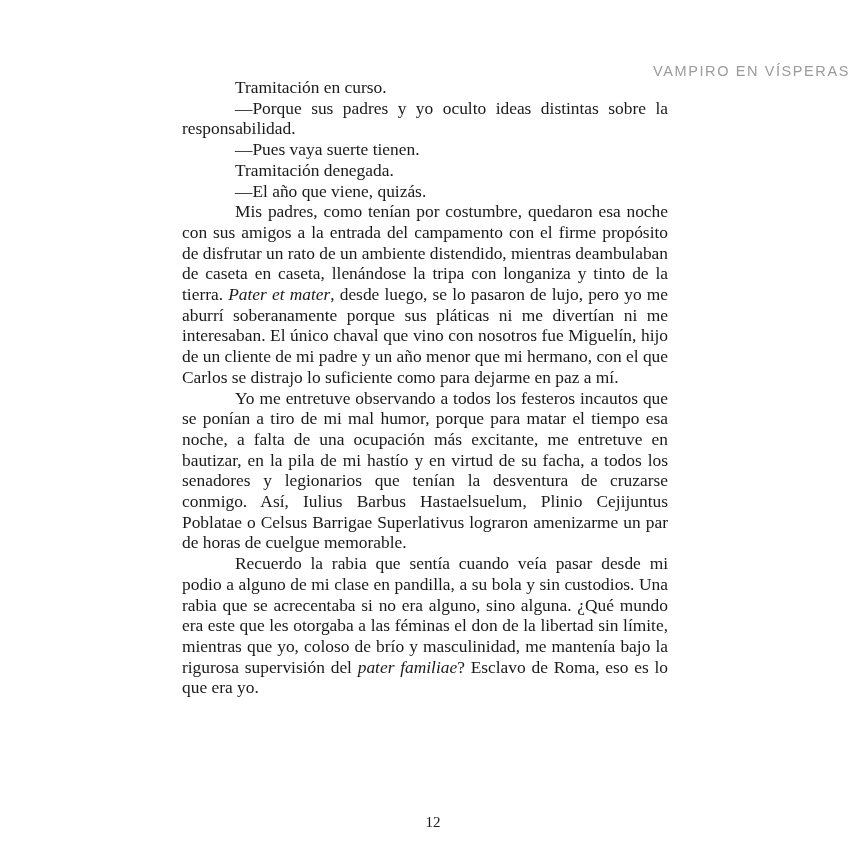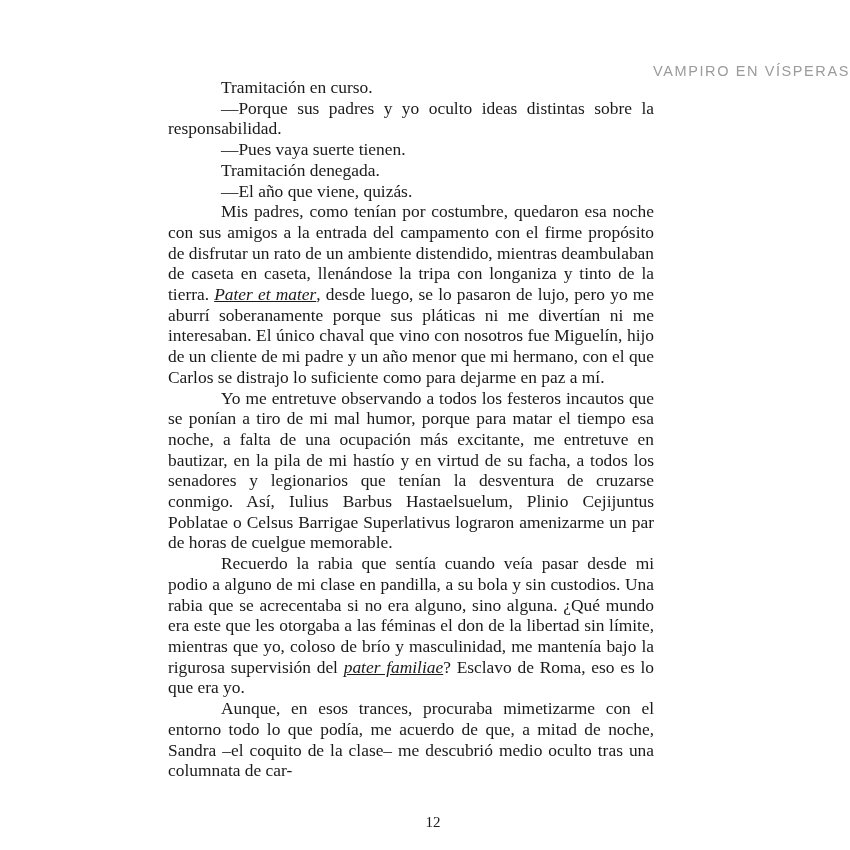--- a/index.html
+++ b/index.html
@@ -25,33 +25,33 @@
     width: 100%;
     text-align: right;
     font-family: Liberation Sans, sans-serif;
     font-size: 14.5px;
     letter-spacing: 1.6px;
     color: var(--header_gray);
     margin-top: 24px;
   }
   .text-block {
     position: absolute;
-    left: 168px; top: 77px;
+    left: 182px; top: 77px;
     width: 486px;
     font-size: 17.4px;
     line-height: 20.7px;
     color: var(--text);
     text-align: justify;
     hyphens: auto;
     -webkit-hyphens: auto;
   }
   .para {
     text-indent: 53px;
   }
-  .para em { font-style: italic; text-decoration: underline; }
+  .para em { font-style: italic; }
   .page-number {
     position: absolute;
     top: 814px; left: 8px;
     width: 100%;
     text-align: center;
     font-size: 15px;
     color: var(--text);
   }
 </style>
 </head>
@@ -75,19 +75,18 @@
     <p class="para"><span>Tramitación denegada.</span></p>
 
     <p class="para"><span>—El año que viene, quizás.</span></p>
 
     <p class="para"><span>Mis padres, como tenían por costumbre, quedaron esa noche con sus amigos a la entrada del campamento con el firme propósito de disfrutar un rato de un ambiente distendido, mientras deambulaban de caseta en caseta, llenándose la tripa con longaniza y tinto de la tierra. </span><em>Pater et mater</em><span>, desde luego, se lo pasaron de lujo, pero yo me aburrí soberanamente porque sus pláticas ni me divertían ni me interesaban. El único chaval que vino con nosotros fue Miguelín, hijo de un cliente de mi padre y un año menor que mi hermano, con el que Carlos se distrajo lo suficiente como para dejarme en paz a mí.</span></p>
 
     <p class="para"><span>Yo me entretuve observando a todos los festeros incautos que se ponían a tiro de mi mal humor, porque para matar el tiempo esa noche, a falta de una ocupación más excitante, me entretuve en bautizar, en la pila de mi hastío y en virtud de su facha, a todos los senadores y legionarios que tenían la desventura de cruzarse conmigo. Así, Iulius Barbus Hastaelsuelum, Plinio Cejijuntus Poblatae o Celsus Barrigae Superlativus lograron amenizarme un par de horas de cuelgue memorable.</span></p>
 
     <p class="para"><span>Recuerdo la rabia que sentía cuando veía pasar desde mi podio a alguno de mi clase en pandilla, a su bola y sin custodios. Una rabia que se acrecentaba si no era alguno, sino alguna. ¿Qué mundo era este que les otorgaba a las féminas el don de la libertad sin límite, mientras que yo, coloso de brío y masculinidad, me mantenía bajo la rigurosa supervisión del </span><em>pater familiae</em><span>? Esclavo de Roma, eso es lo que era yo.</span></p>
 
-    <p class="para"><span>Aunque, en esos trances, procuraba mimetizarme con el entorno todo lo que podía, me acuerdo de que, a mitad de noche, Sandra –el coquito de la clase– me descubrió medio oculto tras una columnata de car-</span></p>
 
   </div>
 
   <div class="page-number">12</div>
 
 </div>
 
 </body></html>

